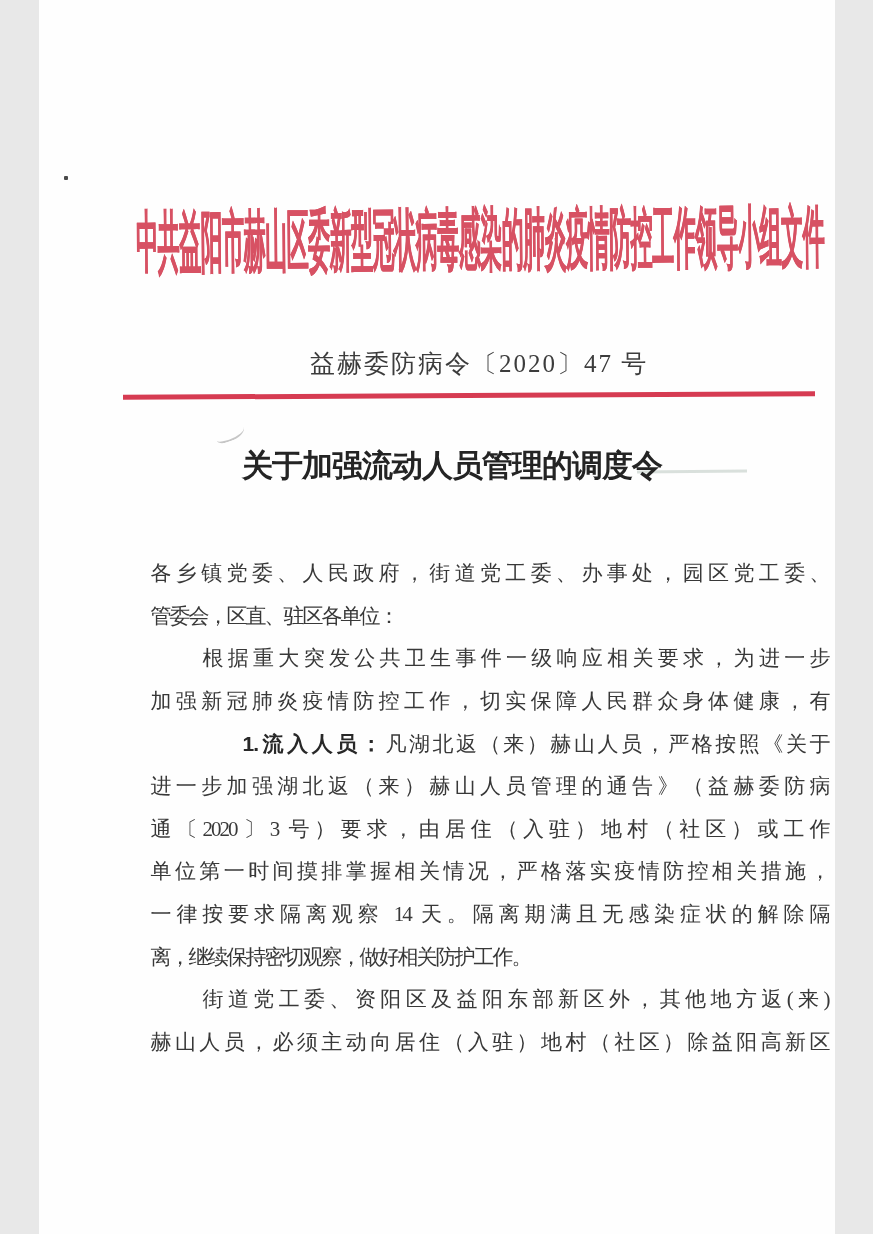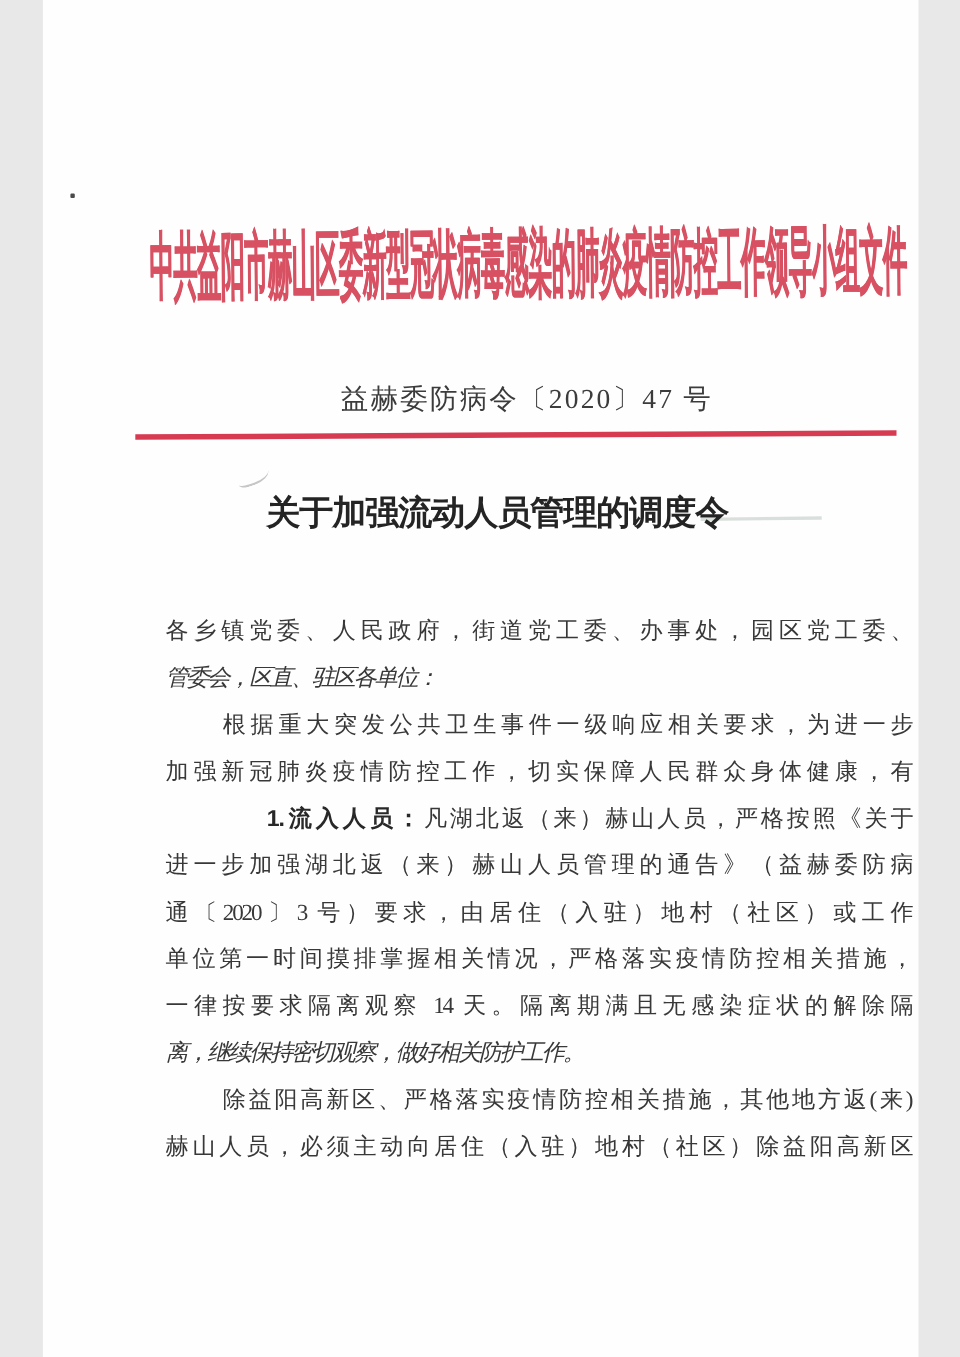--- a/index.html
+++ b/index.html
@@ -90,21 +90,21 @@
   .line {
     height: 42.65px;
     line-height: 42.65px;
     font-size: 21px;
     letter-spacing: -2px;
     white-space: nowrap;
     text-align: justify;
     text-align-last: justify;
     color: #383838;
   }
-  .line.end { text-align-last: left; font-style: italic; }
+  .line.end { text-align-last: left; }
   .line.indent { text-indent: 52px; }
   .lead {
     font-family: "Liberation Sans", sans-serif;
     font-weight: 700;
     color: #282828;
     letter-spacing: -1px;
     margin-left: 40px;
   }
 
   
@@ -162,17 +162,17 @@
     <div class="line just">各乡镇党委、人民政府，街道党工委、办事处，园区党工委、</div>
     <div class="line end">管委会，区直、驻区各单位：</div>
     <div class="line just indent">根据重大突发公共卫生事件一级响应相关要求，为进一步</div>
     <div class="line just">加强新冠肺炎疫情防控工作，切实保障人民群众身体健康，有</div>
     <div class="line just indent"><span class="lead">1.流入人员：</span><span>凡湖北返（来）赫山人员，严格按照《关于</span></div>
     <div class="line just">进一步加强湖北返（来）赫山人员管理的通告》（益赫委防病</div>
     <div class="line just">通〔2020〕3 号）要求，由居住（入驻）地村（社区）或工作</div>
     <div class="line just">单位第一时间摸排掌握相关情况，严格落实疫情防控相关措施，</div>
     <div class="line just">一律按要求隔离观察 14 天。隔离期满且无感染症状的解除隔</div>
     <div class="line end">离，继续保持密切观察，做好相关防护工作。</div>
-    <div class="line just indent">除益阳高新区、严格落实疫情防控相关措施，其他地方返(来)</div>
+    <div class="line just indent">街道党工委、资阳区及益阳东部新区外，其他地方返(来)</div>
     <div class="line just">赫山人员，必须主动向居住（入驻）地村（社区）除益阳高新区</div>
   </div>
 
 </div>
 
 </body></html>

